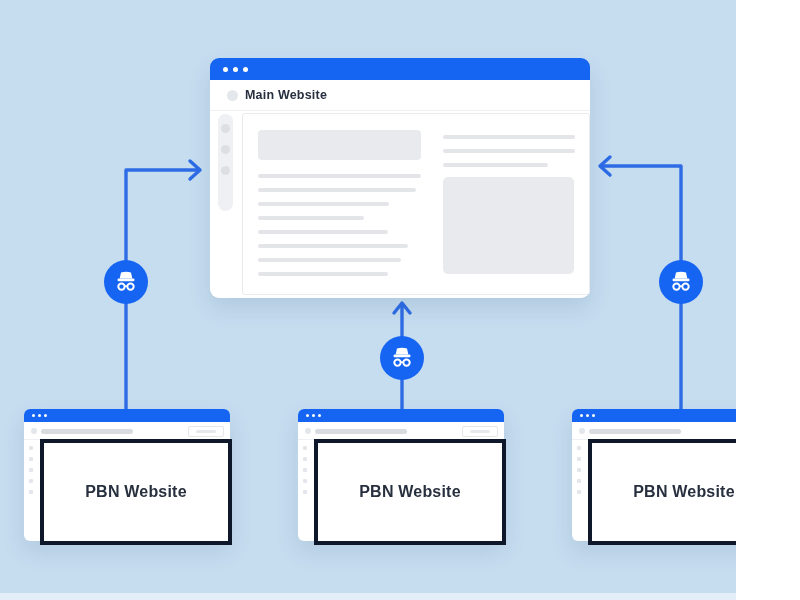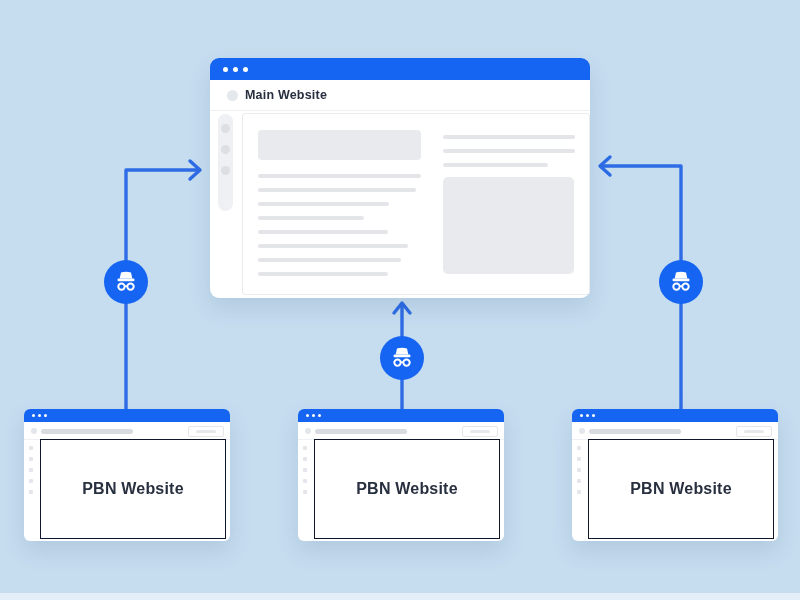--- a/index.html
+++ b/index.html
@@ -1,18 +1,18 @@
 <!DOCTYPE html>
 <html><head>
 <meta charset="utf-8">
 <style>
   html,body { margin:0; padding:0; }
   body { font-family:"Liberation Sans", sans-serif; }
   .canvas {
-    position:relative; width:800px; height:600px;
+    position:relative; width:736px; height:600px;
     background:#c6ddf0; overflow:hidden;
   }
   .bottom-strip {
     position:absolute; left:0; right:0; bottom:0; height:7px;
     background:rgba(255,255,255,0.5);
   }
   
   .overlay { position:absolute; left:0; top:0; z-index:1; }
   
   .win { position:absolute; background:#ffffff; z-index:2;
@@ -51,21 +51,21 @@
              border-radius:50%; background:#e3e6ea; }
   .pbn-address { position:absolute; left:17px; top:7px; width:92px; height:5px;
                  background:#d8dbdf; border-radius:2.5px; }
   .pbn-btn { position:absolute; right:6px; top:4px; width:34px; height:9px;
              border:1px solid #e4e6ea; border-radius:2px; }
   .pbn-btn-bar { width:20px; height:3px; background:#e6e8ec; border-radius:1.5px;
                  margin:3px auto 0 auto; }
   .pbn-side { position:absolute; left:5px; top:37px; width:6px; }
   .pbn-side-item { width:4px; height:4px; border-radius:1px; background:#e3e6ea; margin-bottom:7px; }
   .pbn-card { position:absolute; left:16px; top:30px; width:184px; height:98px;
-              background:#ffffff; border:1px solid #0f172a;
+              background:#ffffff; border:4px solid #0f172a;
               display:flex; align-items:center; justify-content:center; }
   .pbn-label { font-size:16px; font-weight:bold; color:#28303f; letter-spacing:0.2px; }
   .pbn-left   { left:24px;  }
   .pbn-middle { left:298px; }
   .pbn-right  { left:572px; }
 </style>
 </head>
 <body>
 
 <div class="canvas">

